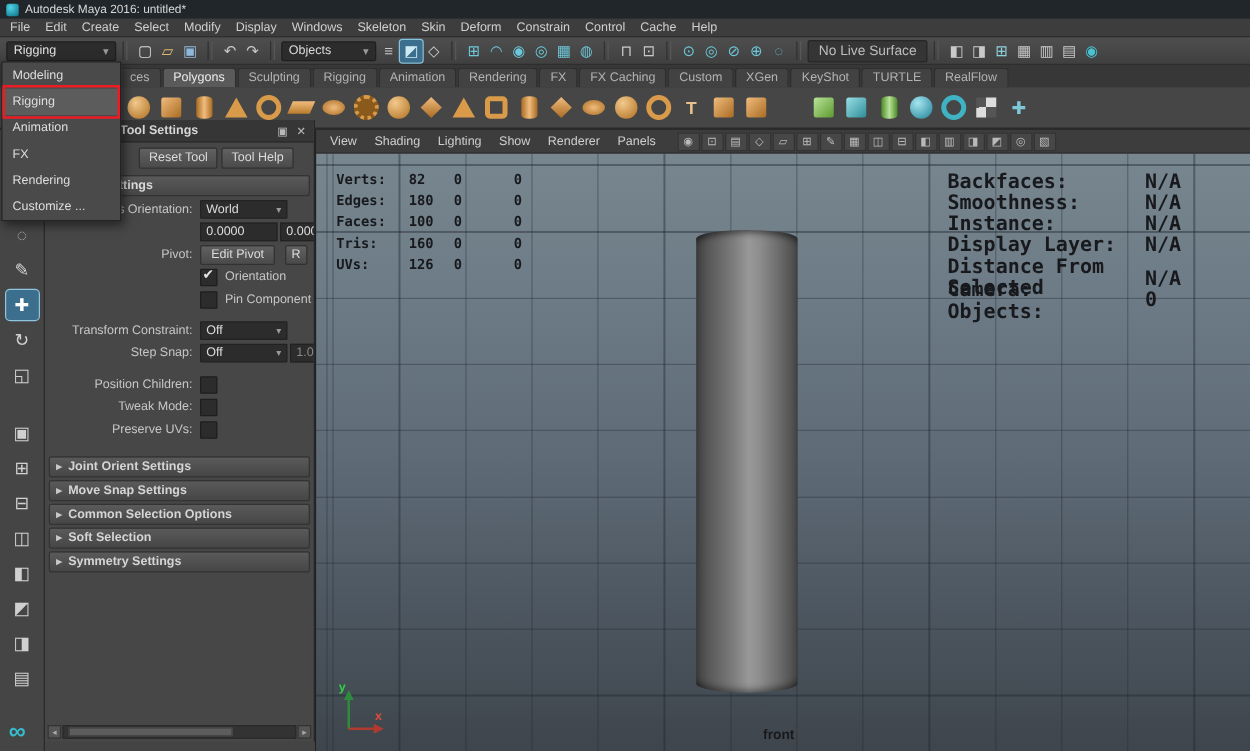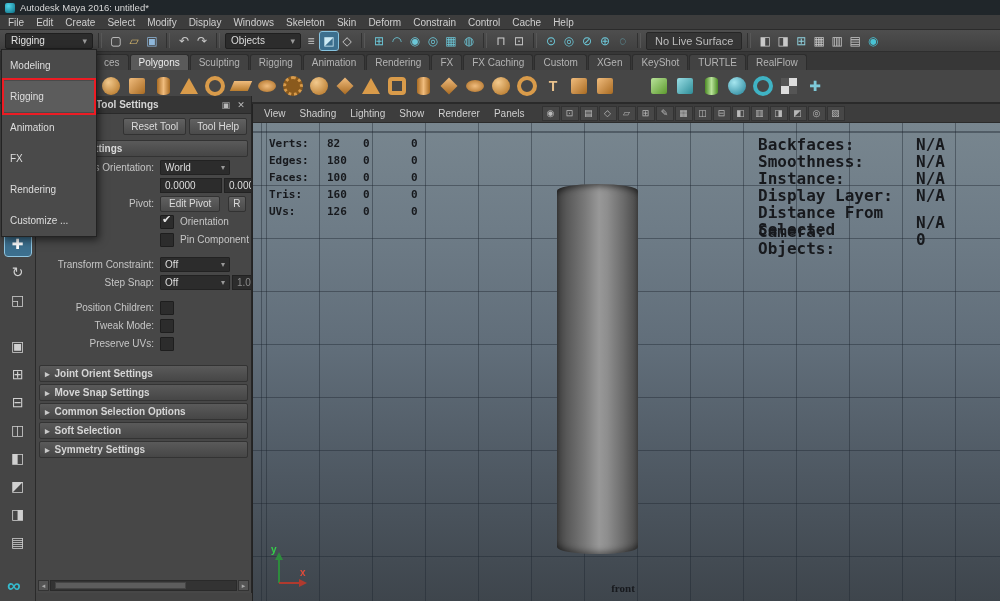--- a/index.html
+++ b/index.html
@@ -95,21 +95,21 @@
     border-right:1px solid #262626;box-sizing:border-box;overflow:hidden}
   .ts-header{height:17px;background:#363636;border-bottom:1px solid #2a2a2a;display:flex;
     align-items:center;gap:4px;padding:0 4px}
   .ts-grip{color:#7c7c7c;font-size:8px}
   .ts-grip::before{content:"⋮⋮"}
   .ts-title{color:#d6d6d6;font-size:10px;font-weight:bold;margin-left:36px;white-space:nowrap}
   .ts-hdr-right{margin-left:auto;display:flex;gap:3px}
   .ts-mini{width:12px;height:12px;color:#b9b9b9;font-size:9px;display:flex;align-items:center;justify-content:center}
   .ts-mini.pop::before{content:"▣"}
   .ts-mini.close::before{content:"✕"}
-  .ts-btnrow{display:flex;justify-content:flex-end;gap:3px;padding:4px 4px 3px 4px}
+  .ts-btnrow{display:flex;justify-content:flex-end;gap:3px;padding:4px 16px 3px 4px}
   .ts-btn{height:17px;background:linear-gradient(#616161,#4a4a4a);border:1px solid #323232;
     border-radius:2px;color:#dcdcdc;font-size:10px;padding:0 7px;display:flex;align-items:center;white-space:nowrap}
   .ts-open{height:15px;margin:2px 3px;background:linear-gradient(#5a5a5a,#464646);
     border:1px solid #333;border-radius:2px;display:flex;align-items:center;gap:5px;
     padding:0 5px;color:#dadada;font-size:10px;font-weight:bold}
   .tri-open::before{content:"▾";font-size:9px;color:#c9c9c9}
   .tri-closed::before{content:"▸";font-size:9px;color:#c9c9c9}
   .ts-collapsed{height:15px;margin:2px 3px;background:linear-gradient(#5a5a5a,#464646);
     border:1px solid #333;border-radius:2px;display:flex;align-items:center;gap:5px;
     padding:0 5px;color:#d5d5d5;font-size:10px;font-weight:bold;white-space:nowrap}
@@ -156,27 +156,27 @@
     box-shadow:inset 0 5px 6px -3px rgba(0,0,0,.55), inset 0 -5px 6px -3px rgba(0,0,0,.45)}
   .hud-left{position:absolute;left:16px;top:12px;font-family:"DejaVu Sans Mono",monospace;
     font-weight:bold;font-size:11px;color:#17191d}
   .hudl-row{display:grid;grid-template-columns:58px 36px 48px 48px;height:17px;align-items:center}
   .hud-left .v{text-align:left}
   .hud-right{position:absolute;left:505px;top:12px;font-family:"DejaVu Sans Mono",monospace;
     font-weight:bold;font-size:16px;color:#17191d}
   .hudr-row{display:grid;grid-template-columns:158px 34px;height:17px;align-items:center}
   .hud-right .v{}
   .cam-label{position:absolute;left:290px;top:459px;width:160px;text-align:center;
-    font-family:Liberation Serif, serif;font-weight:bold;font-size:11px;color:#17191d}
+    font-family:Liberation Sans, sans-serif;font-weight:bold;font-size:11px;color:#17191d}
   .axis{position:absolute;left:16px;bottom:12px}
 
   
   #menuset-dropdown{position:absolute;left:1px;top:49px;width:94px;background:#4a4a4a;
     border:1px solid #232323;box-shadow:2px 3px 8px rgba(0,0,0,.55);z-index:100}
-  .dd-item{height:31px;display:flex;align-items:center;padding:0 8px;color:#dedede;font-size:10px;position:relative}
+  .dd-item{height:21px;display:flex;align-items:center;padding:0 8px;color:#dedede;font-size:10px;position:relative}
   .dd-item.selected{background:#5c5c5c}
   .red-box{position:absolute;left:0;right:0;top:-3px;bottom:-3px;border:2px solid #ed1c24;
     pointer-events:none;box-sizing:border-box}
 </style>
 </head>
 <body>
 
 <div id="titlebar">
   <span class="maya-logo"></span>
   <span class="title-text">Autodesk Maya 2016: untitled*</span>

